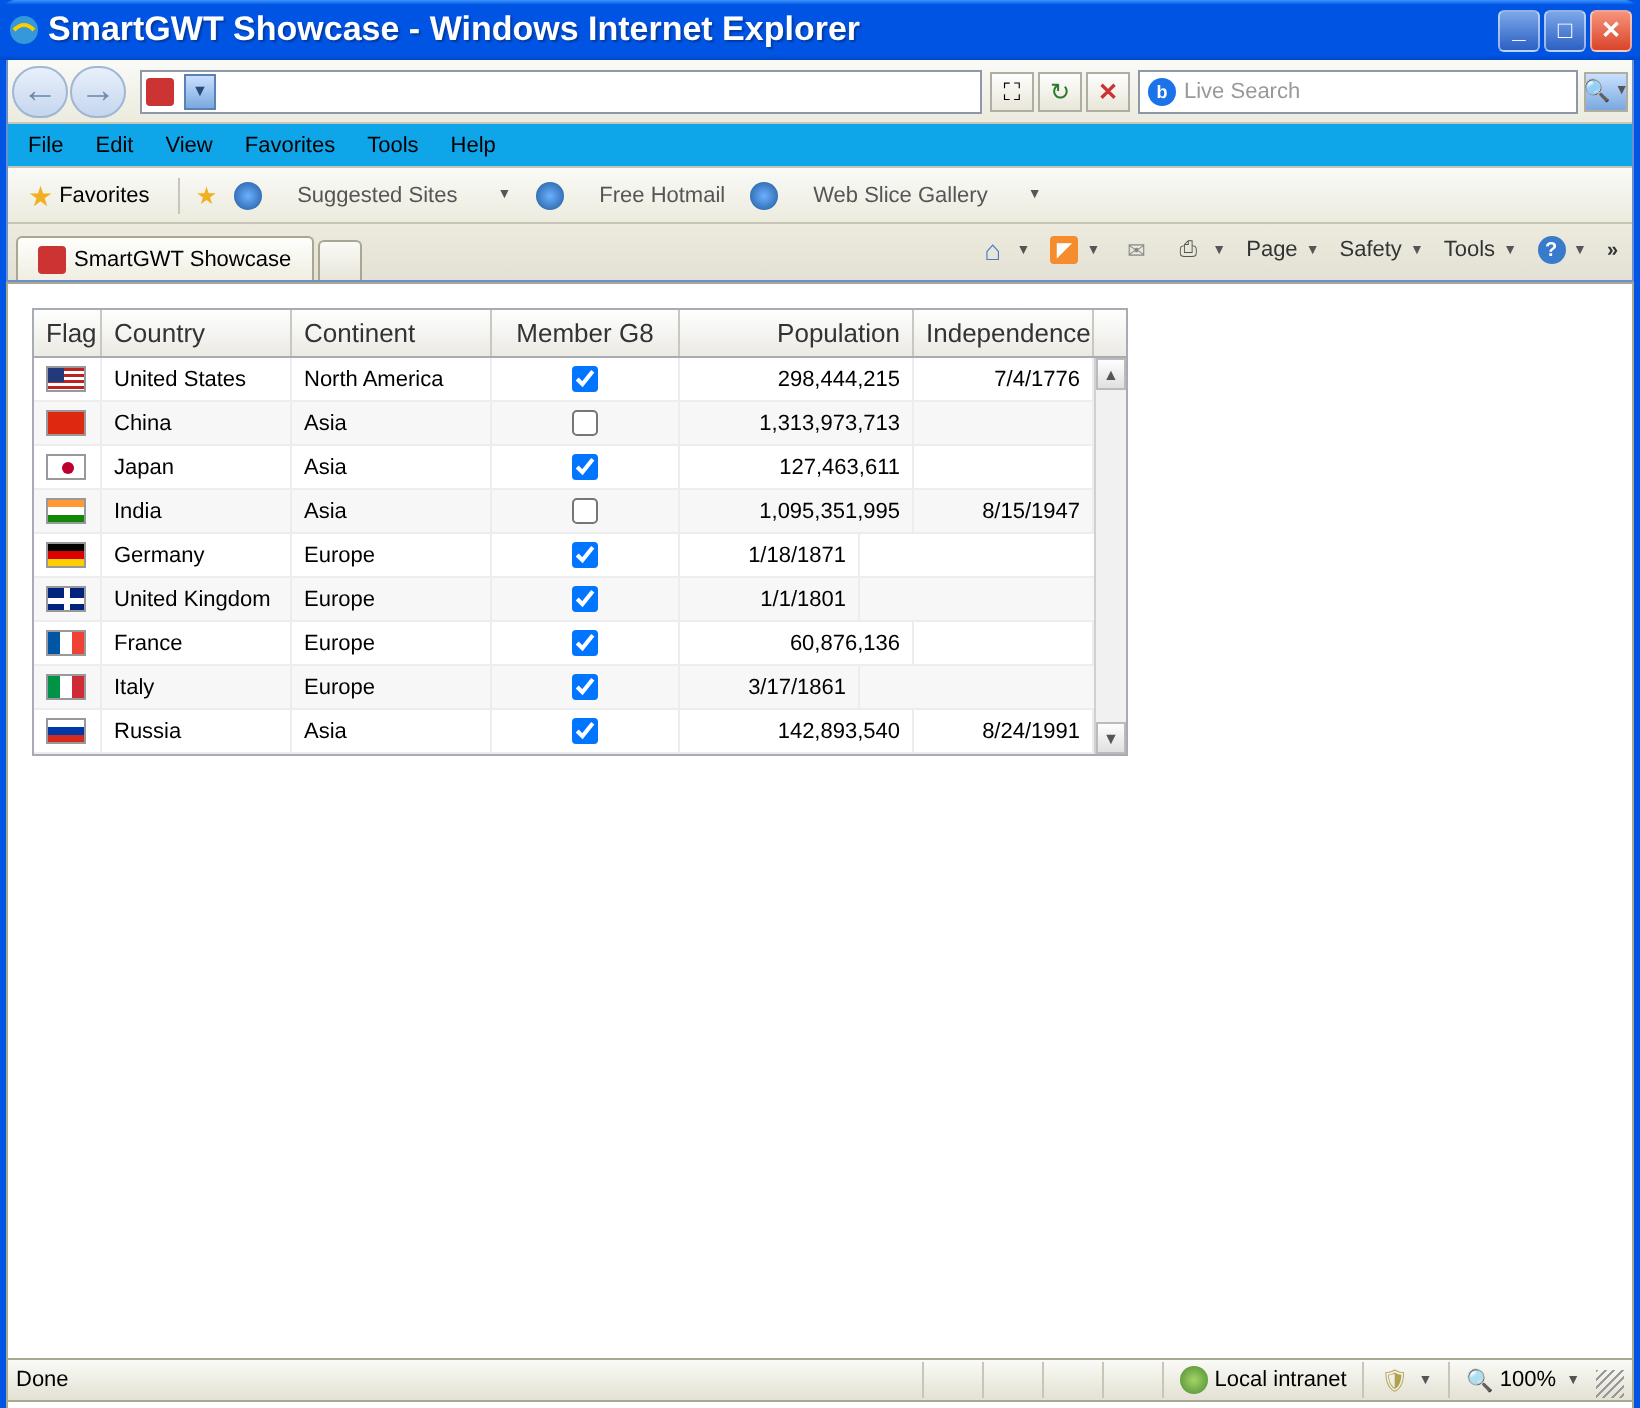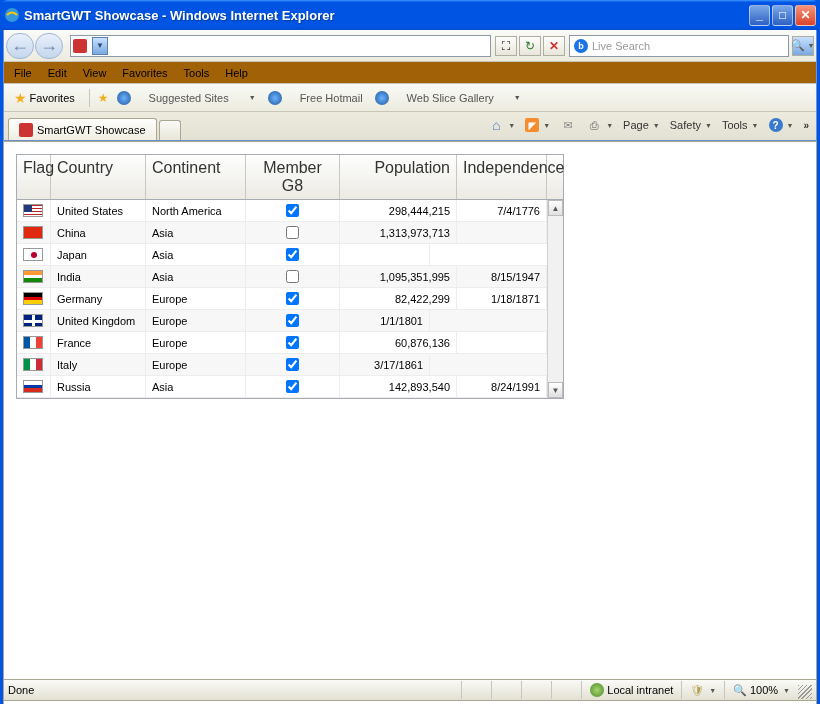--- a/index.html
+++ b/index.html
@@ -1,21 +1,21 @@
 <!DOCTYPE html>
 <html><head>
 <meta charset="utf-8">
 <style>
 * { box-sizing: border-box; margin: 0; padding: 0; }
 body { font-family: Tahoma, Arial, sans-serif; font-size: 11px; background: #0055e5; width: 820px; height: 704px; overflow: hidden; position: relative; }
 
 
 .titlebar { background: linear-gradient(to bottom, #3d95ff 0%, #0054e3 8%, #0054e3 92%, #0048c7 100%); height: 30px; display: flex; align-items: center; padding: 0 4px; color: white; border-radius: 8px 8px 0 0; }
 .titlebar-icon { width: 16px; height: 16px; margin-right: 4px; }
-.titlebar-text { flex: 1; font-size: 13px; font-weight: bold; text-shadow: 1px 1px 1px rgba(0,0,0,0.3); }
+.titlebar-text { flex: 1; font-size: 17px; font-weight: bold; text-shadow: 1px 1px 1px rgba(0,0,0,0.3); }
 .winbtn { width: 21px; height: 21px; margin-left: 2px; border-radius: 3px; border: 1px solid rgba(255,255,255,0.5); display: flex; align-items: center; justify-content: center; font-weight: bold; font-size: 12px; font-family: Arial; cursor: pointer; }
 .winbtn.min { background: linear-gradient(to bottom, #7ba7e8, #2c60c4); color: white; }
 .winbtn.max { background: linear-gradient(to bottom, #7ba7e8, #2c60c4); color: white; }
 .winbtn.close { background: linear-gradient(to bottom, #f5937a, #d9442a); color: white; }
 
 
 .chrome { background: #f1efe2; margin: 0 3px; border: 1px solid #6b8fcc; border-top: none; }
 
 
 .addrbar { display: flex; align-items: center; height: 32px; padding: 3px 2px; border-bottom: 1px solid #c8c6b9; background: linear-gradient(to bottom, #fafaf7, #ecebde); }
@@ -29,21 +29,21 @@
 .addrbtns { display: flex; margin: 0 4px; gap: 2px; }
 .addrbtn { width: 22px; height: 20px; border: 1px solid #b0aea3; background: linear-gradient(to bottom, #fefefd, #e8e6d9); display: flex; align-items: center; justify-content: center; font-size: 12px; }
 .addrbtn.refresh { color: #2a7a2a; }
 .addrbtn.stop { color: #c33; font-weight: bold; }
 .search-wrap { width: 220px; display: flex; align-items: center; background: white; border: 1px solid #8e99a7; height: 22px; padding: 0 4px; }
 .bing-icon { width: 14px; height: 14px; background: #1a73e8; border-radius: 50%; margin-right: 4px; display: flex; align-items: center; justify-content: center; color: white; font-weight: bold; font-size: 9px; }
 .search-text { flex: 1; color: #999; }
 .searchbtn { width: 22px; height: 20px; border: 1px solid #b0aea3; background: linear-gradient(to bottom, #c9e0ff, #7aa8de); display: flex; align-items: center; justify-content: center; margin-left: 3px; font-size: 11px; }
 
 
-.menubar { display: flex; align-items: center; height: 22px; padding: 0 2px; border-bottom: 1px solid #c8c6b9; background: #a16207; }
+.menubar { display: flex; align-items: center; height: 22px; padding: 0 2px; border-bottom: 1px solid #c8c6b9; background: #0ea5e9; }
 .menuitem { padding: 2px 8px; font-size: 11px; cursor: pointer; }
 
 
 .favbar { display: flex; align-items: center; height: 28px; padding: 2px 4px; border-bottom: 1px solid #c8c6b9; background: linear-gradient(to bottom, #fafaf7, #ecebde); gap: 4px; }
 .favbtn { display: flex; align-items: center; padding: 2px 6px; gap: 3px; }
 .star-icon { color: #f0b020; font-size: 14px; }
 .favlink { display: flex; align-items: center; gap: 18px; padding: 1px 4px; color: #555; font-size: 11px; }
 .favlink .ie-icon { width: 14px; height: 14px; background: radial-gradient(#6bb0ff, #1e5799); border-radius: 50%; }
 .dd-arrow { font-size: 7px; color: #555; margin-left: 2px; }
 
@@ -59,21 +59,21 @@
 .feed-icon { background: #f58c2e; color: white; border-radius: 2px; font-size: 10px; width: 14px; height: 14px; display: flex; align-items: center; justify-content: center; }
 .mail-icon { color: #888; }
 .print-icon { color: #555; }
 .help-icon { background: #3a7acc; color: white; border-radius: 50%; width: 14px; height: 14px; font-size: 10px; font-weight: bold; }
 .chevrons { font-size: 10px; font-weight: bold; }
 
 
 .content { background: white; height: 594px; border: 1px solid #a9a791; margin: 0 3px; padding: 12px; overflow: auto; }
 .grid { border: 1px solid #a7abb4; width: 548px; }
 .grid-header { display: flex; background: linear-gradient(to bottom, #fefefe, #ebeae3); border-bottom: 1px solid #a7abb4; position: relative; }
-.grid-col { padding: 4px 6px; border-right: 1px solid #c8c8c0; font-size: 16px; color: #333; }
+.grid-col { padding: 4px 6px; border-right: 1px solid #c8c8c0; font-size: 13px; color: #333; }
 .col-flag { width: 34px; }
 .col-country { width: 95px; }
 .col-continent { width: 100px; }
 .col-g8 { width: 94px; text-align: center; }
 .col-pop { width: 117px; text-align: right; }
 .col-ind { width: 90px; text-align: right; }
 .col-scroll { width: 16px; border-right: none; }
 .grid-body { position: relative; max-height: 198px; }
 .grid-rows { }
 .grid-row { display: flex; border-bottom: 1px solid #ededed; height: 22px; align-items: stretch; }
@@ -259,20 +259,21 @@
           </div>
           <div class="grid-row">
             <div class="grid-cell col-flag">
               <span class="flag flag-jp"></span>
             </div>
             <div class="grid-cell col-country">Japan</div>
             <div class="grid-cell col-continent">Asia</div>
             <div class="grid-cell col-g8" style="justify-content:center">
               <input type="checkbox" class="g8-check" checked="" style="">
             </div>
+            <div class="grid-cell col-pop" style="justify-content:flex-end">127,463,611</div>
             <div class="grid-cell col-ind" style="justify-content:flex-end"></div>
           </div>
           <div class="grid-row">
             <div class="grid-cell col-flag">
               <span class="flag flag-in"></span>
             </div>
             <div class="grid-cell col-country">India</div>
             <div class="grid-cell col-continent">Asia</div>
             <div class="grid-cell col-g8" style="justify-content:center">
               <input type="checkbox" class="g8-check" style="">
@@ -282,21 +283,20 @@
           </div>
           <div class="grid-row">
             <div class="grid-cell col-flag">
               <span class="flag flag-de"></span>
             </div>
             <div class="grid-cell col-country">Germany</div>
             <div class="grid-cell col-continent">Europe</div>
             <div class="grid-cell col-g8" style="justify-content:center">
               <input type="checkbox" class="g8-check" checked="" style="">
             </div>
-            <div class="grid-cell col-pop" style="justify-content:flex-end">82,422,299</div>
             <div class="grid-cell col-ind" style="justify-content:flex-end">1/18/1871</div>
           </div>
           <div class="grid-row">
             <div class="grid-cell col-flag">
               <span class="flag flag-gb"></span>
             </div>
             <div class="grid-cell col-country">United Kingdom</div>
             <div class="grid-cell col-continent">Europe</div>
             <div class="grid-cell col-g8" style="justify-content:center">
               <input type="checkbox" class="g8-check" checked="" style="">

